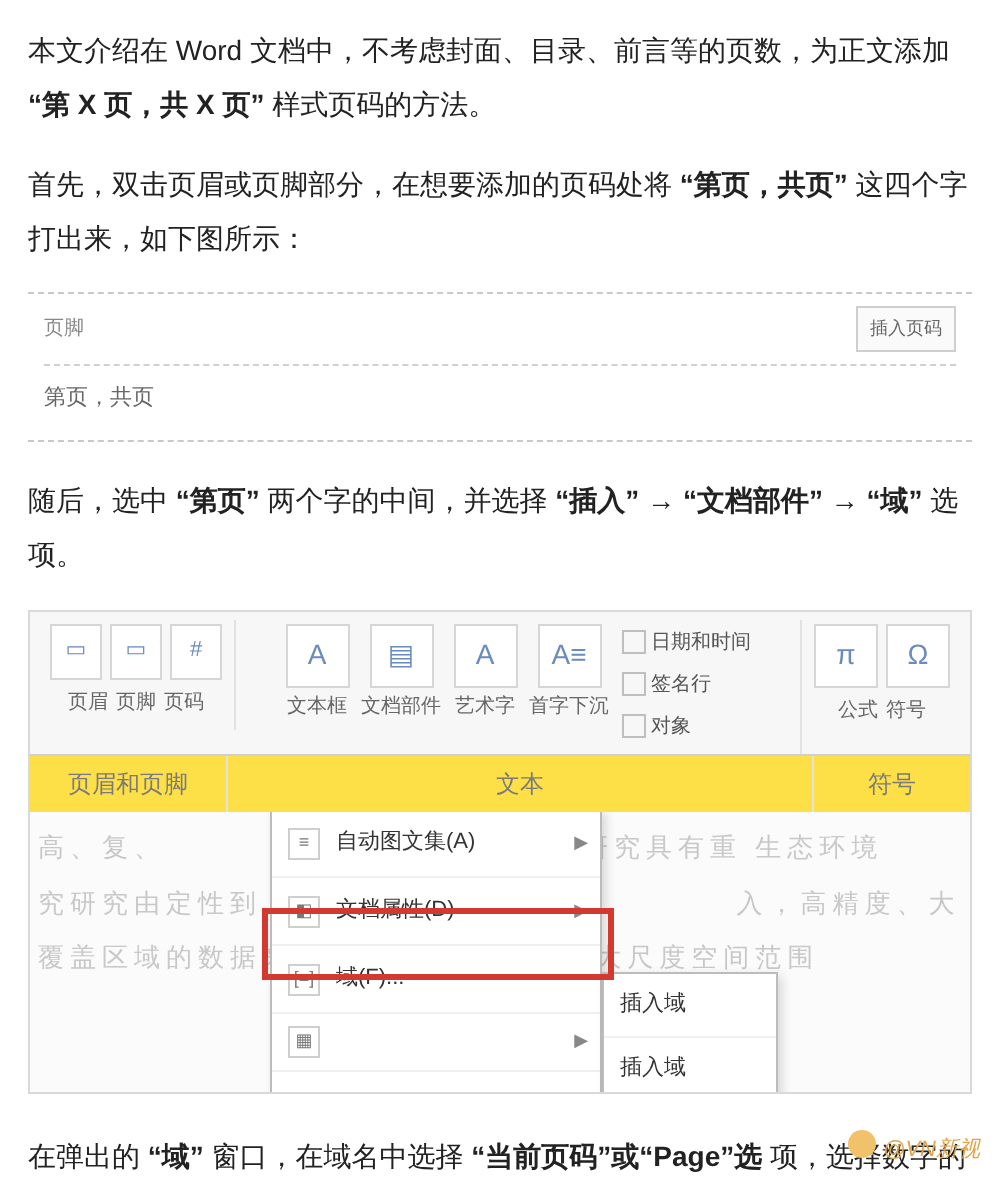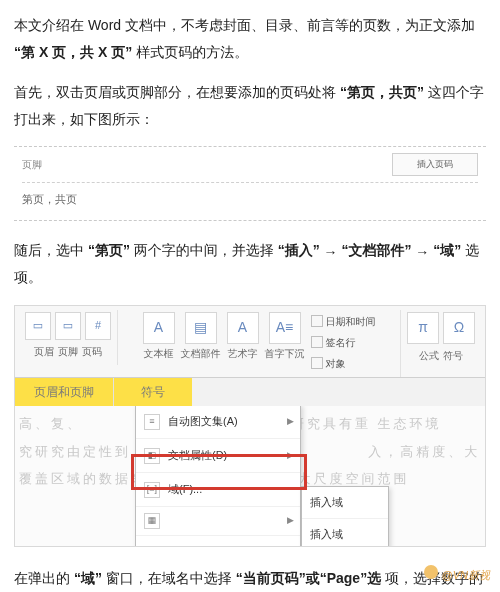--- a/index.html
+++ b/index.html
@@ -36,21 +36,21 @@
     display: flex;
     justify-content: space-between;
     align-items: center;
     border-bottom: 1px dashed #d0d0d0;
     padding-bottom: 6px;
     margin-bottom: 6px;
   }
   .fig1 .badge {
     display: inline-block;
     border: 1px solid #cfcfcf;
-    padding: 2px 24px;
+    padding: 2px 6px;
     font-size: 9px;
     color: #666;
     background: #fafafa;
   }
   .fig1 .centered {
     text-align: left;
     color: #666;
     font-size: 11px;
   }
   
@@ -319,20 +319,21 @@
       </div>
       <div style="display:flex;gap:4px">
         <span class="rlabel">公式</span>
         <span class="rlabel">符号</span>
       </div>
     </div>
   </div>
 
   <div class="grouprow">
     <div class="groupname" style="width:98px">页眉和页脚</div>
+    <div class="groupname" style="flex:1">文本</div>
     <div class="groupname" style="width:78px;border-right:none">符号</div>
   </div>
 
   <div class="bodyarea">
     <div class="ghosttext">高、复、　　　　　　　　　　　相天研究具有重
 生态环境　　　　　　　　　　　究研究由定性到
 推动作用　　　　　　　　　　
 入，高精度、大覆盖区域的数据来源逐渐成为研究中的
 大尺度空间范围</div>
 

